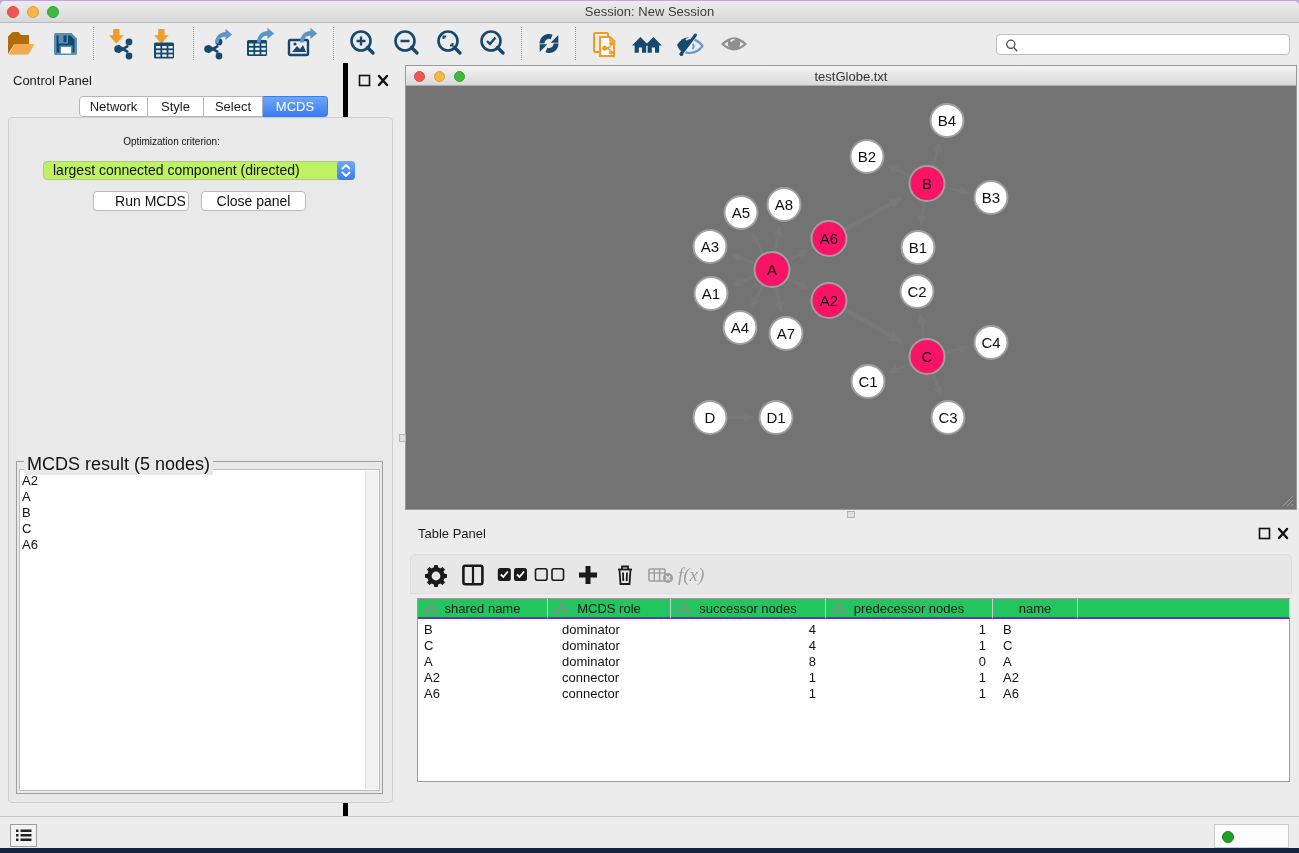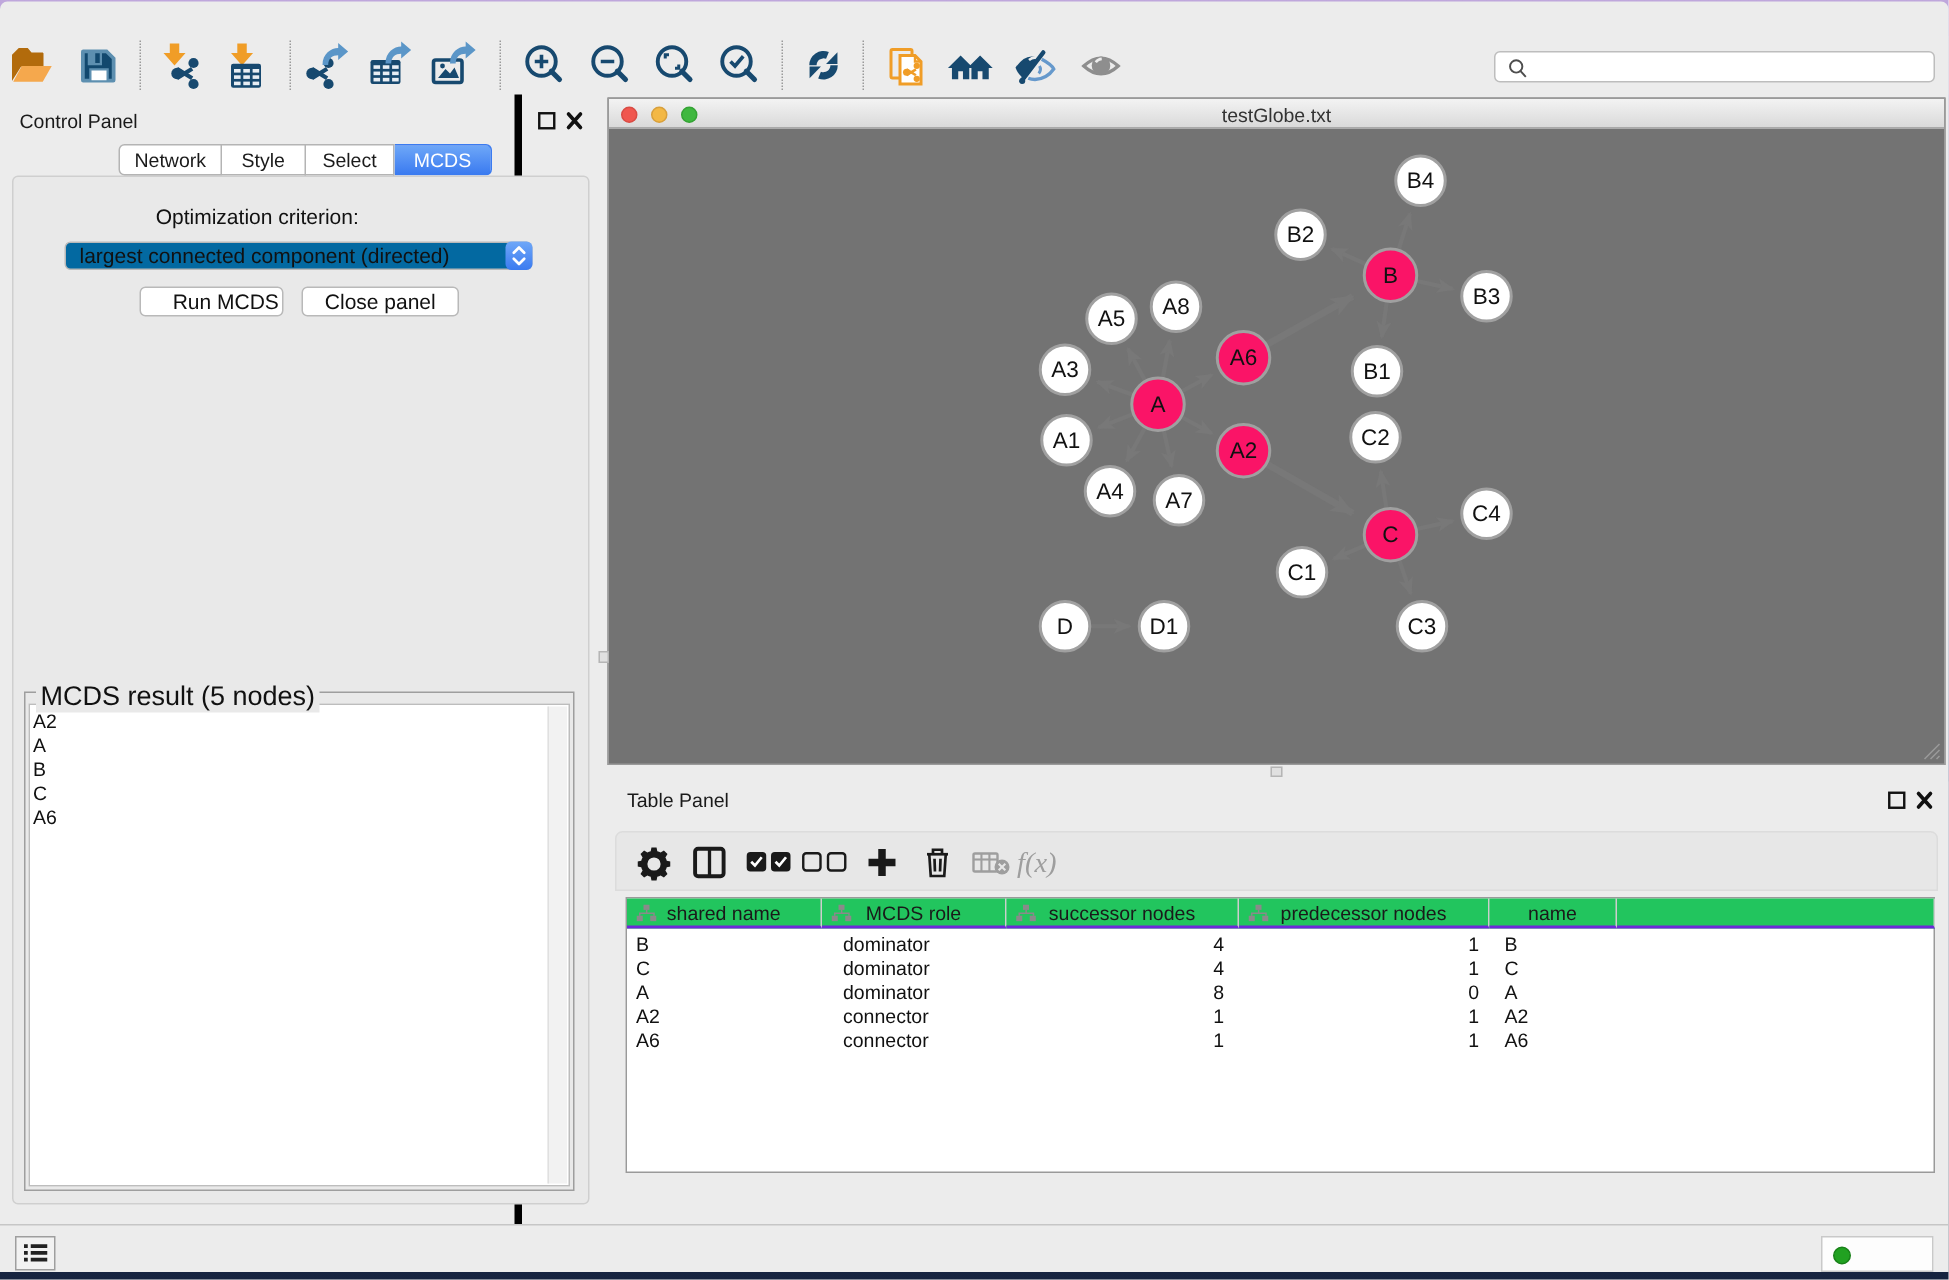--- a/index.html
+++ b/index.html
@@ -28,22 +28,22 @@
 #cpanel .hdr { position:absolute; left:13px; top:10px; font-size:13px; color:#1a1a1a; }
 .panelicons { position:absolute; top:11px; }
 #cpTabs { position:absolute; left:79px; top:33px; height:21px; }
 .tab { position:relative; float:left; height:21px; line-height:20px; text-align:center; font-size:13px;
   background:#ffffff; border:1px solid #b4b4b4; border-left:none; color:#1a1a1a; }
 .tab.first { border-left:1px solid #b4b4b4; border-radius:4px 0 0 4px; }
 .tab.last { border-radius:0 4px 4px 0; }
 .tab.sel { background:linear-gradient(#6ea7f8,#3b7bf0); color:#fff; border-color:#3b7bf0; }
 #cpContent { position:absolute; left:8px; top:54px; width:385px; height:686px; background:#e9e9e9;
   border:1px solid #cfcfcf; border-radius:4px; }
-#optlabel { position:absolute; left:0; top:73px; width:100%; text-align:center; font-size:14px; color:#111; }
-#dropdown { position:absolute; left:43px; top:98px; width:312px; height:19px; background:#0369a1;
+#optlabel { position:absolute; left:0; top:73px; width:100%; text-align:center; font-size:10px; color:#111; }
+#dropdown { position:absolute; left:43px; top:98px; width:312px; height:19px; background:#bef264;
   border:1px solid #b9b9b9; border-radius:4px; font-size:14px; color:#111; line-height:17px; padding-left:9px;}
 #dropdown .stepper { position:absolute; right:-1px; top:-1px; width:18px; height:19px; border-radius:4px;
   background:linear-gradient(#6ea7f8,#3b7bf0); }
 .btn { position:absolute; height:20px; background:#fff; border:1px solid #b9b9b9; border-radius:4px;
   font-size:14px; color:#111; text-align:center; line-height:18px; }
 #fieldset { position:absolute; left:16px; top:398px; width:367px; height:333px; border:1px solid #9e9e9e; background:#e9e9e9;}
 #fieldset .inner { position:absolute; left:2px; top:7px; width:361px; height:322px; background:#fff; border:1px solid #bdbdbd; }
 #fieldset .lbl { position:absolute; left:7px; top:-8px; background:#e9e9e9; padding:0 3px; font-size:18px; color:#111;}
 #fieldset .items { position:absolute; left:5px; top:11px; font-size:13px; color:#111; line-height:16px; }
 #fieldset .sbar { position:absolute; right:4px; top:9px; width:13px; height:318px; background:#f2f2f2; border-left:1px solid #e0e0e0;}
@@ -75,20 +75,26 @@
 #membtn { position:absolute; left:1214px; top:7px; width:75px; height:24px; background:#fdfdfd; border:1px solid #c9c9c9;
   font-size:12px; color:#111; }
 #membtn .dot { position:absolute; left:7px; top:5.5px; width:12px; height:12px; border-radius:50%; background:#21a121; border:0.5px solid #188018;}
 #membtn .mt { position:absolute; left:23px; top:4px; font-size:13px;margin-top:40px; }
 svg { display:block; }
 </style>
 </head>
 <body>
 <div id="desktop">
 <div id="appwin">
+  <div id="titlebar">
+    <div class="tl t1"></div>
+        <div class="tl t2"></div>
+        <div class="tl t3"></div>
+    <div class="ttl">Session: New Session</div>
+  </div>
   <div id="toolbar">
     <svg class="tbi" style="left:4px" width="34" height="34" viewBox="0 0 34 34">
           <path d="M4 27 L4 9.5 L8.5 5 L14.5 5 L17 8 L24.5 8 L25 8.5 L25 17.5 L10 17.5 L4 27 Z" fill="#b26b0c"></path>
 <path d="M10.5 17 L30.5 17 L24.5 27.5 L4.8 27.5 Z" fill="#f5a84d"></path>
         </svg>
     <svg class="tbi" style="left:48px" width="34" height="34" viewBox="0 0 34 34">
           <path d="M7.5 6 L23.5 6 L29 11.5 L29 26.5 A1.5 1.5 0 0 1 27.5 28 L7.5 28 A1.5 1.5 0 0 1 6 26.5 L6 7.5 A1.5 1.5 0 0 1 7.5 6 Z" fill="#5d8fb0"></path>
 <path d="M8.5 8.5 L22.6 8.5 L26.5 12.4 L26.5 25.5 L8.5 25.5 Z" fill="#12486e"></path>
 <rect x="10.5" y="6.5" width="9.5" height="10" fill="#5d8fb0"></rect>
 <rect x="15.5" y="8.5" width="3" height="6.5" fill="#12486e"></rect>

